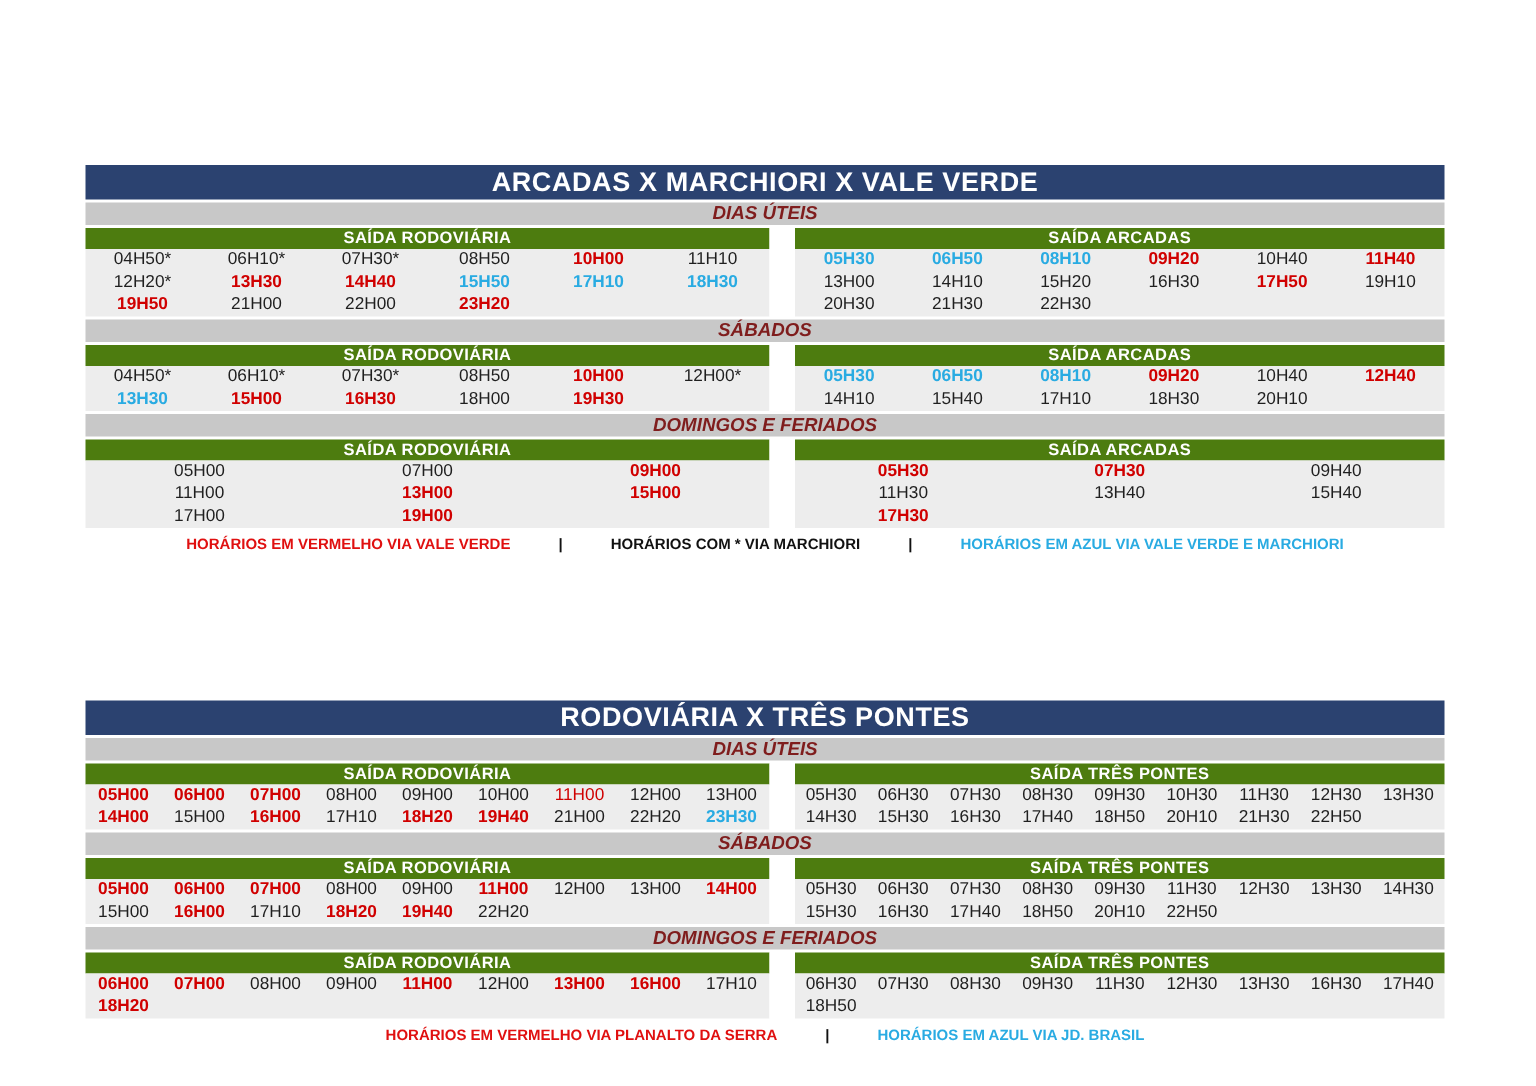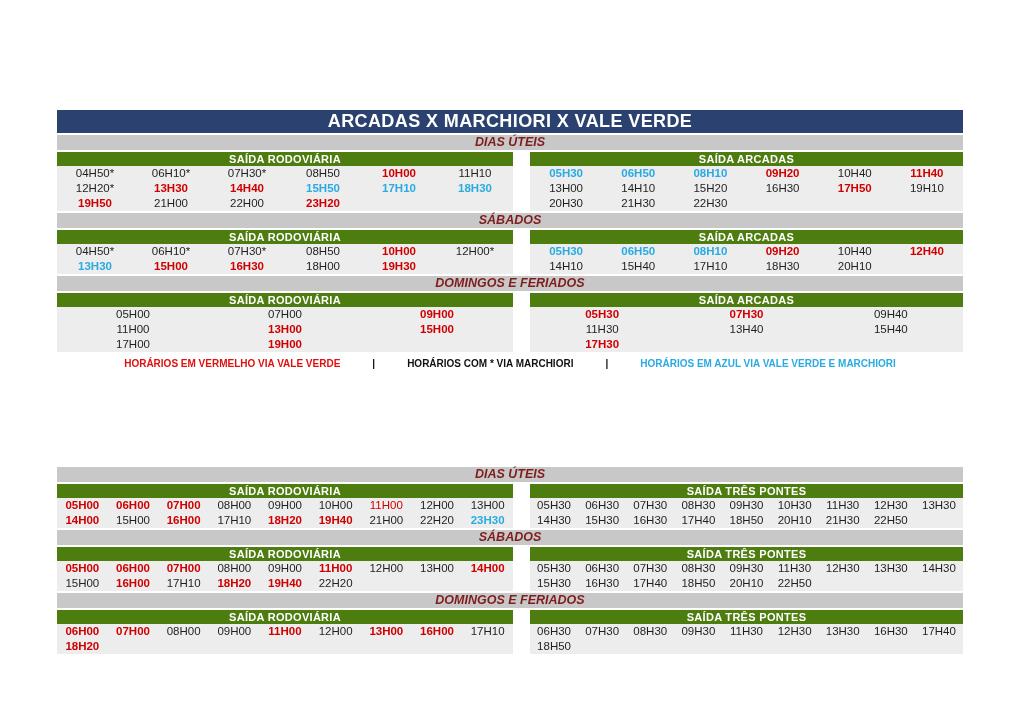--- a/index.html
+++ b/index.html
@@ -166,20 +166,21 @@
           <div class="cell c-k">13H40</div>
           <div class="cell c-k">15H40</div>
           <div class="cell c-r">17H30</div>
           <div class="cell"></div>
           <div class="cell"></div>
         </div>
       </div>
       <div class="legend"><span class="lg lg-r">HORÁRIOS EM VERMELHO VIA VALE VERDE</span><span class="lg lg-k">|</span><span class="lg lg-k">HORÁRIOS COM * VIA MARCHIORI</span><span class="lg lg-k">|</span><span class="lg lg-b">HORÁRIOS EM AZUL VIA VALE VERDE E MARCHIORI</span></div>
     </div>
     <div class="timetable second">
+      <div class="tt-title">RODOVIÁRIA X TRÊS PONTES</div>
       <div class="band">DIAS ÚTEIS</div>
       <div class="split">
         <div class="redbar lcol">SAÍDA RODOVIÁRIA</div>
         <div class="gapcol"></div>
         <div class="redbar rcol">SAÍDA TRÊS PONTES</div>
       </div>
       <div class="split">
         <div class="grid lcol" style="grid-template-columns: repeat(9, 1fr);">
           <div class="cell c-r">05H00</div>
           <div class="cell c-r">06H00</div>
@@ -313,14 +314,15 @@
           <div class="cell"></div>
           <div class="cell"></div>
           <div class="cell"></div>
           <div class="cell"></div>
           <div class="cell"></div>
           <div class="cell"></div>
           <div class="cell"></div>
           <div class="cell"></div>
         </div>
       </div>
+      <div class="legend"><span class="lg lg-r">HORÁRIOS EM VERMELHO VIA PLANALTO DA SERRA</span><span class="lg lg-k">|</span><span class="lg lg-b">HORÁRIOS EM AZUL VIA JD. BRASIL</span></div>
     </div>
   </div>
 
 </body></html>

